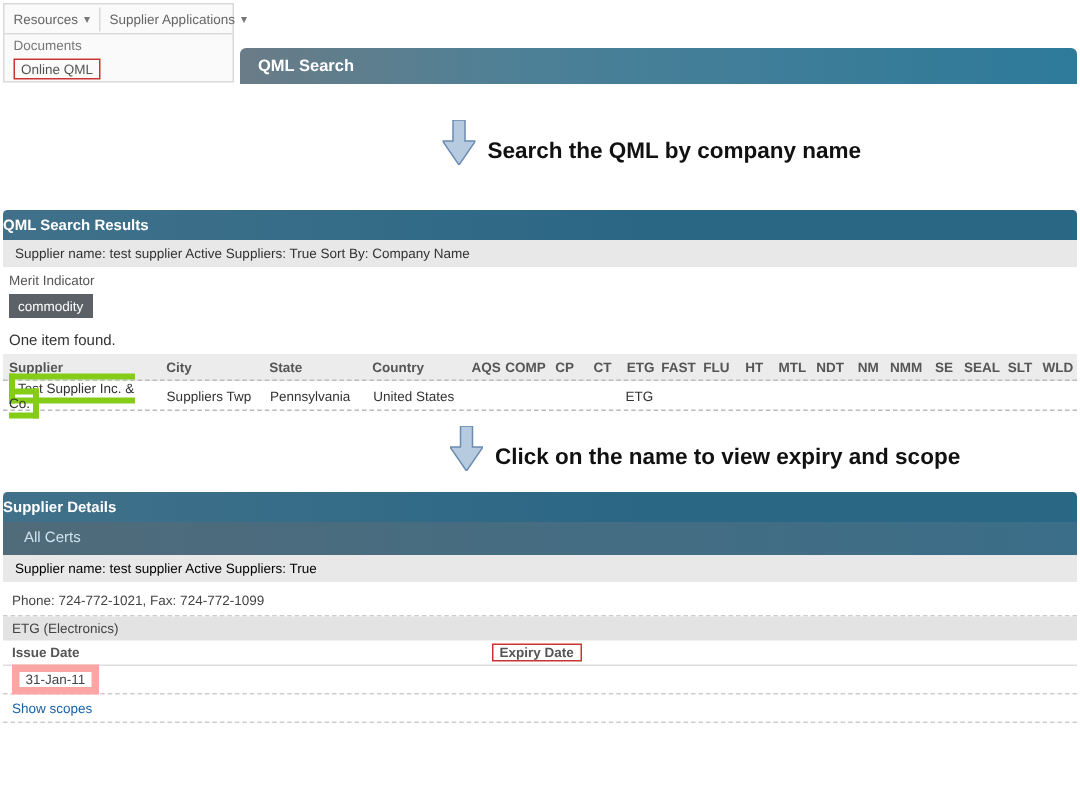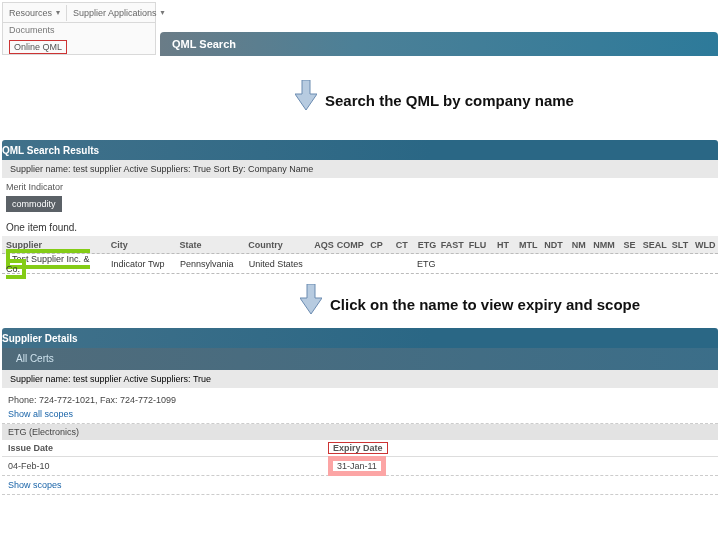--- a/index.html
+++ b/index.html
@@ -272,21 +272,21 @@
     <div class="c-code">NDT</div>
     <div class="c-code">NM</div>
     <div class="c-code">NMM</div>
     <div class="c-code">SE</div>
     <div class="c-code">SEAL</div>
     <div class="c-code">SLT</div>
     <div class="c-code">WLD</div>
   </div>
   <div class="td">
     <div class="c-sup"><span class="redbox-sup">Test Supplier Inc. &amp; Co.</span></div>
-    <div class="c-city">Indicator Twp</div>
+    <div class="c-city">Suppliers Twp</div>
     <div class="c-state">Pennsylvania</div>
     <div class="c-country">United States</div>
     <div class="c-code"></div>
       <div class="c-code"></div>
       <div class="c-code"></div>
       <div class="c-code"></div>
     <div class="c-code">ETG</div>
     <div class="c-code"></div>
       <div class="c-code"></div>
       <div class="c-code"></div>
@@ -312,25 +312,23 @@
   <span>Supplier Details</span>
 </div>
 
 <div class="details-area" style="top:348px;">
   <div class="tabs">
     <div class="tab">All Certs</div>
   </div>
   <div class="supplier-row">Supplier name: test supplier   Active Suppliers: True</div>
   <div class="address-block">
     <div>Phone: 724-772-1021, Fax: 724-772-1099</div>
-    <div class="link">Show all scopes</div>
   </div>
   <div class="etg-row">ETG (Electronics)</div>
   <div class="dates-head">
     <div>Issue Date</div>
     <div><span class="expiry">Expiry Date</span></div>
   </div>
   <div class="dates-row">
-    <div>04-Feb-10</div>
     <div><span class="expiry-val">31-Jan-11</span></div>
   </div>
   <div class="show-scopes">Show scopes</div>
 </div>
 
 </body></html>

